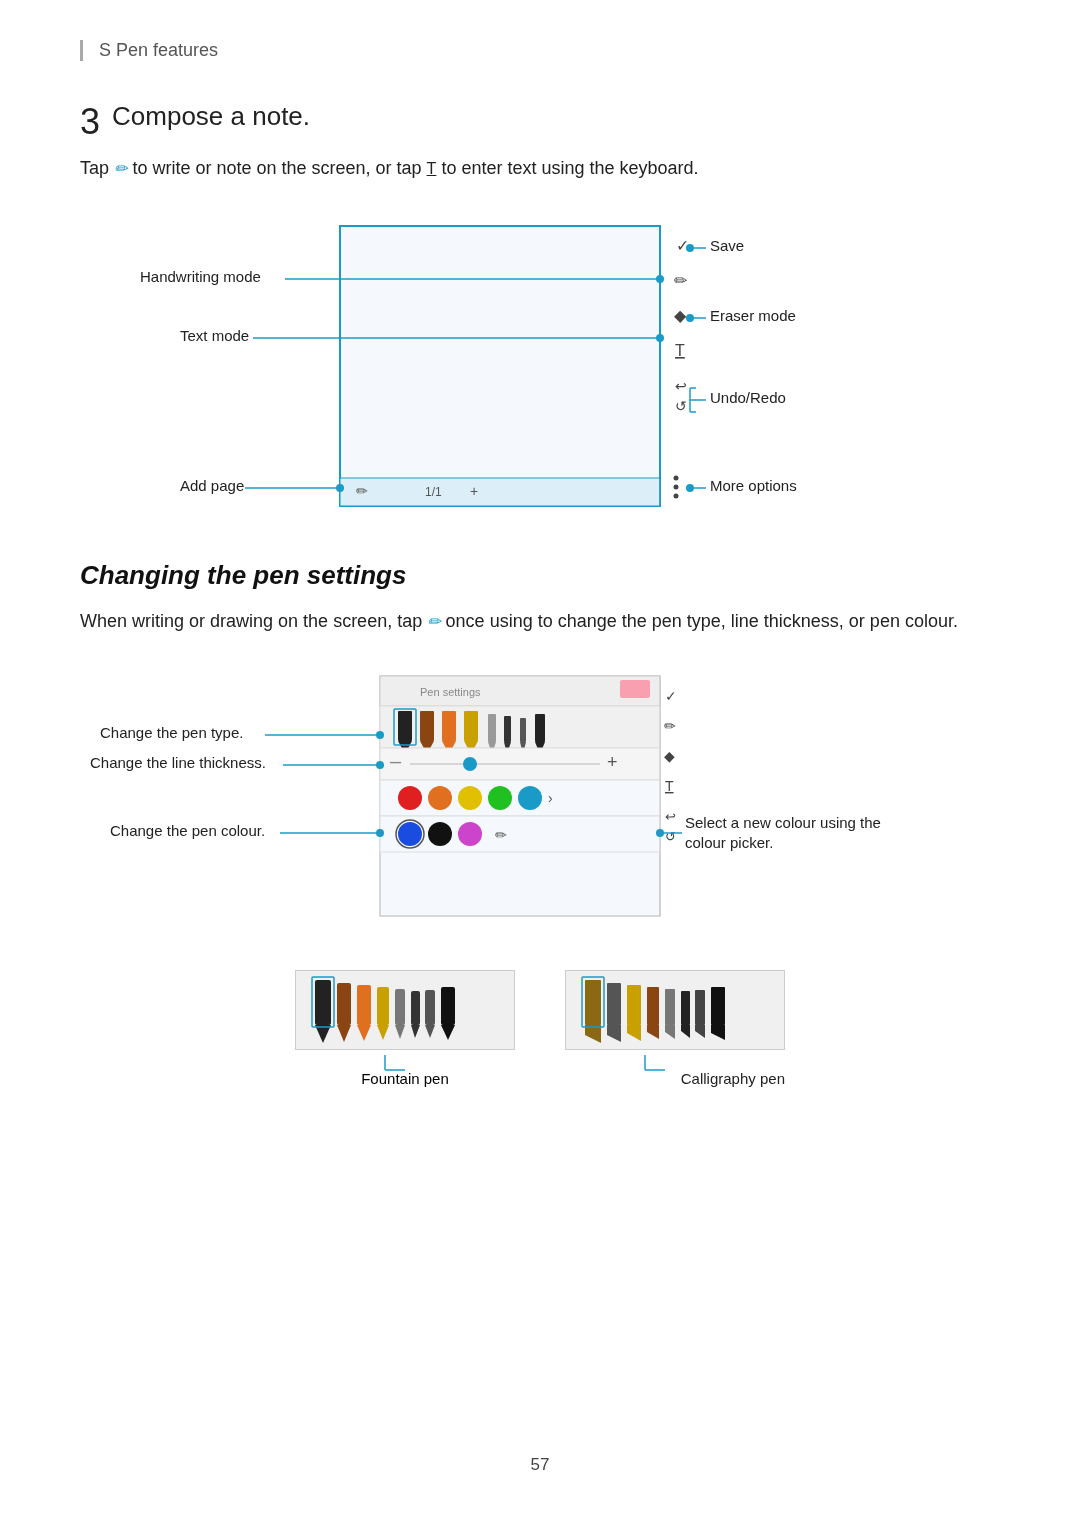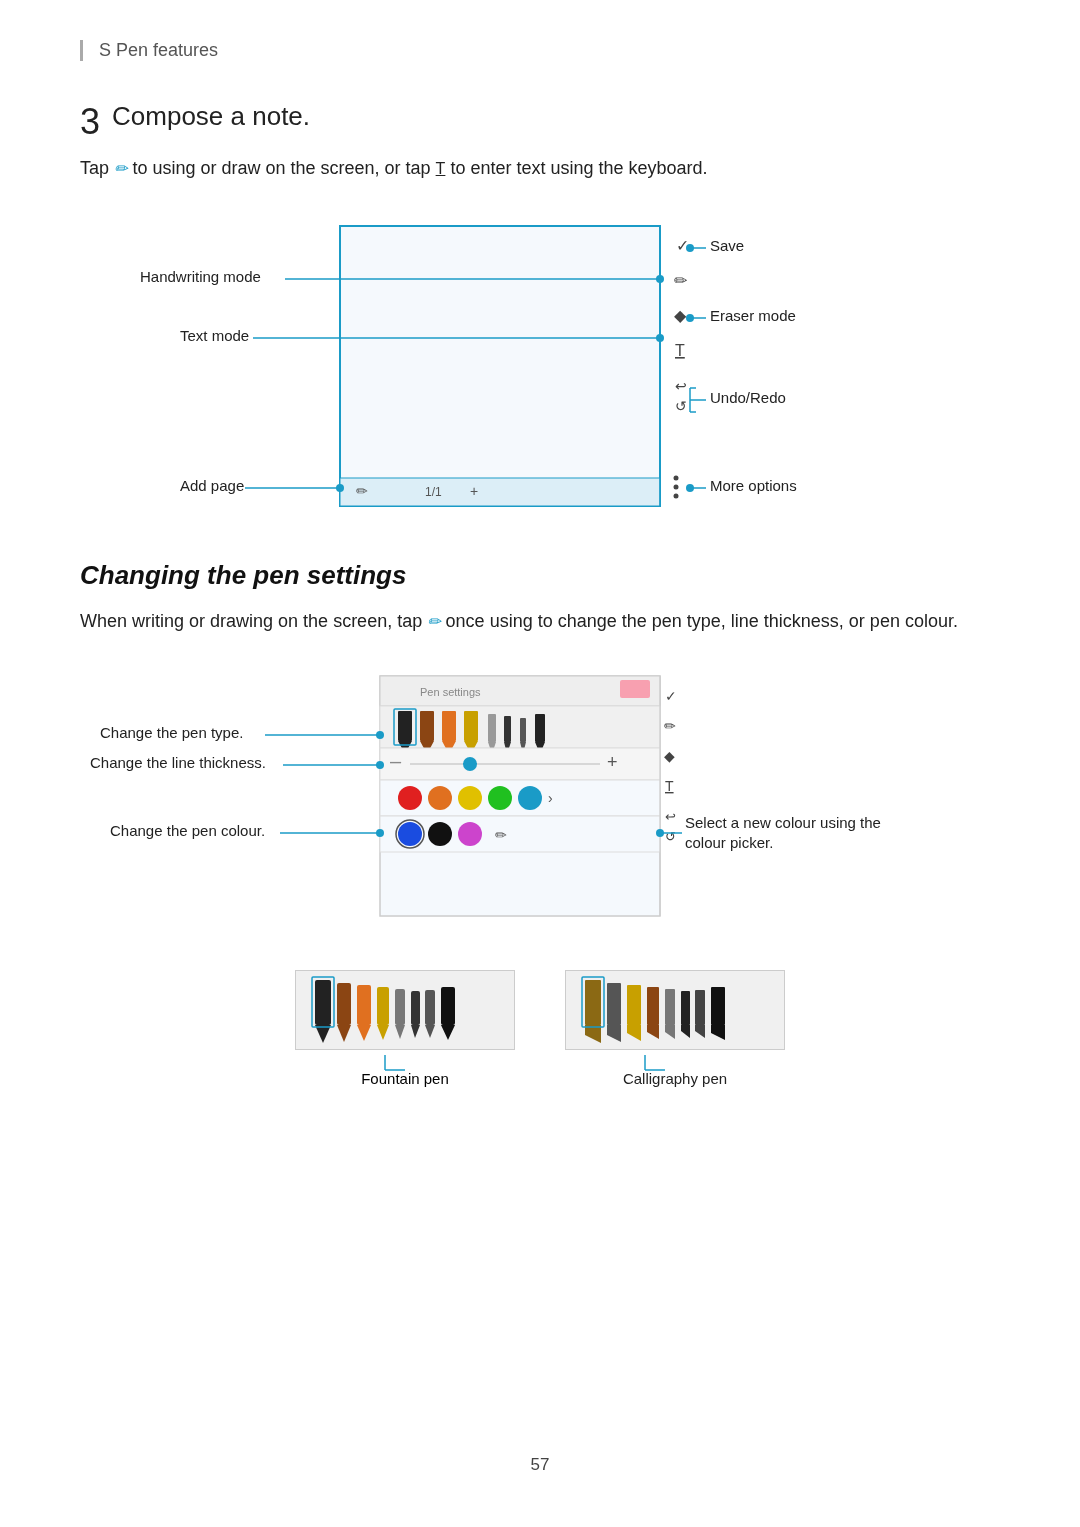--- a/index.html
+++ b/index.html
@@ -98,21 +98,21 @@
 
   <div class="page-header">
     <span class="page-header-text">S Pen features</span>
   </div>
 
   <div class="section-title-line">
     <span class="section-number">3</span>
     <span class="section-title">Compose a note.</span>
   </div>
   <div class="section-subtitle">
-    <span>Tap </span><span class="icon-pen">✏</span><span> to using or draw on the screen, or tap </span><span style="font-size:16px;text-decoration:underline;font-style:normal;">T</span><span> to enter text using the keyboard.</span>
+    <span>Tap </span><span class="icon-pen">✏</span><span> to write or note on the screen, or tap </span><span style="font-size:16px;text-decoration:underline;font-style:normal;">T</span><span> to enter text using the keyboard.</span>
   </div>
 
   <div class="diagram-svg-wrapper">
     <svg width="780" height="320" viewBox="0 0 780 320" xmlns="http://www.w3.org/2000/svg">
 
       <rect x="260" y="20" width="320" height="280" fill="#f5f9fd" stroke="#1a9bc7" stroke-width="2"></rect>
 
       <rect x="260" y="272" width="320" height="28" fill="#dceef7" stroke="#1a9bc7" stroke-width="1"></rect>
 
       <text x="276" y="290" font-size="14" fill="#555">✏</text>
@@ -292,21 +292,21 @@
         </svg>
       </div>
 
       <svg width="220" height="40" viewBox="0 0 220 40" style="display:block; margin:0 auto;">
         <line x1="90" y1="5" x2="90" y2="20" stroke="#1a9bc7" stroke-width="1.5"></line>
         <line x1="90" y1="20" x2="110" y2="20" stroke="#1a9bc7" stroke-width="1.5"></line>
       </svg>
       <span style="font-size:15px; color:#000000; display:block; margin-top:-20px;">Fountain pen</span>
     </div>
 
-    <div style="position:relative; text-align:center;">
+    <div style="position:relative; text-align:right;">
       <div style="width:220px; height:80px; background:#f0f0f0; border:1px solid #ccc; display:flex; align-items:flex-end; justify-content:center; padding:4px; overflow:hidden;">
         <svg width="200" height="70" viewBox="0 0 200 70">
 
           <rect x="10" y="5" width="16" height="45" fill="#8B6914" rx="1"></rect>
           <polygon points="10,50 26,50 26,68 10,60" fill="#8B6914"></polygon>
           <rect x="32" y="8" width="14" height="42" fill="#555" rx="1"></rect>
           <polygon points="32,50 46,50 46,67 32,60" fill="#555"></polygon>
           <rect x="52" y="10" width="14" height="40" fill="#c8a000" rx="1"></rect>
           <polygon points="52,50 66,50 66,66 52,58" fill="#c8a000"></polygon>
           <rect x="72" y="12" width="12" height="38" fill="#8B4513" rx="1"></rect>

